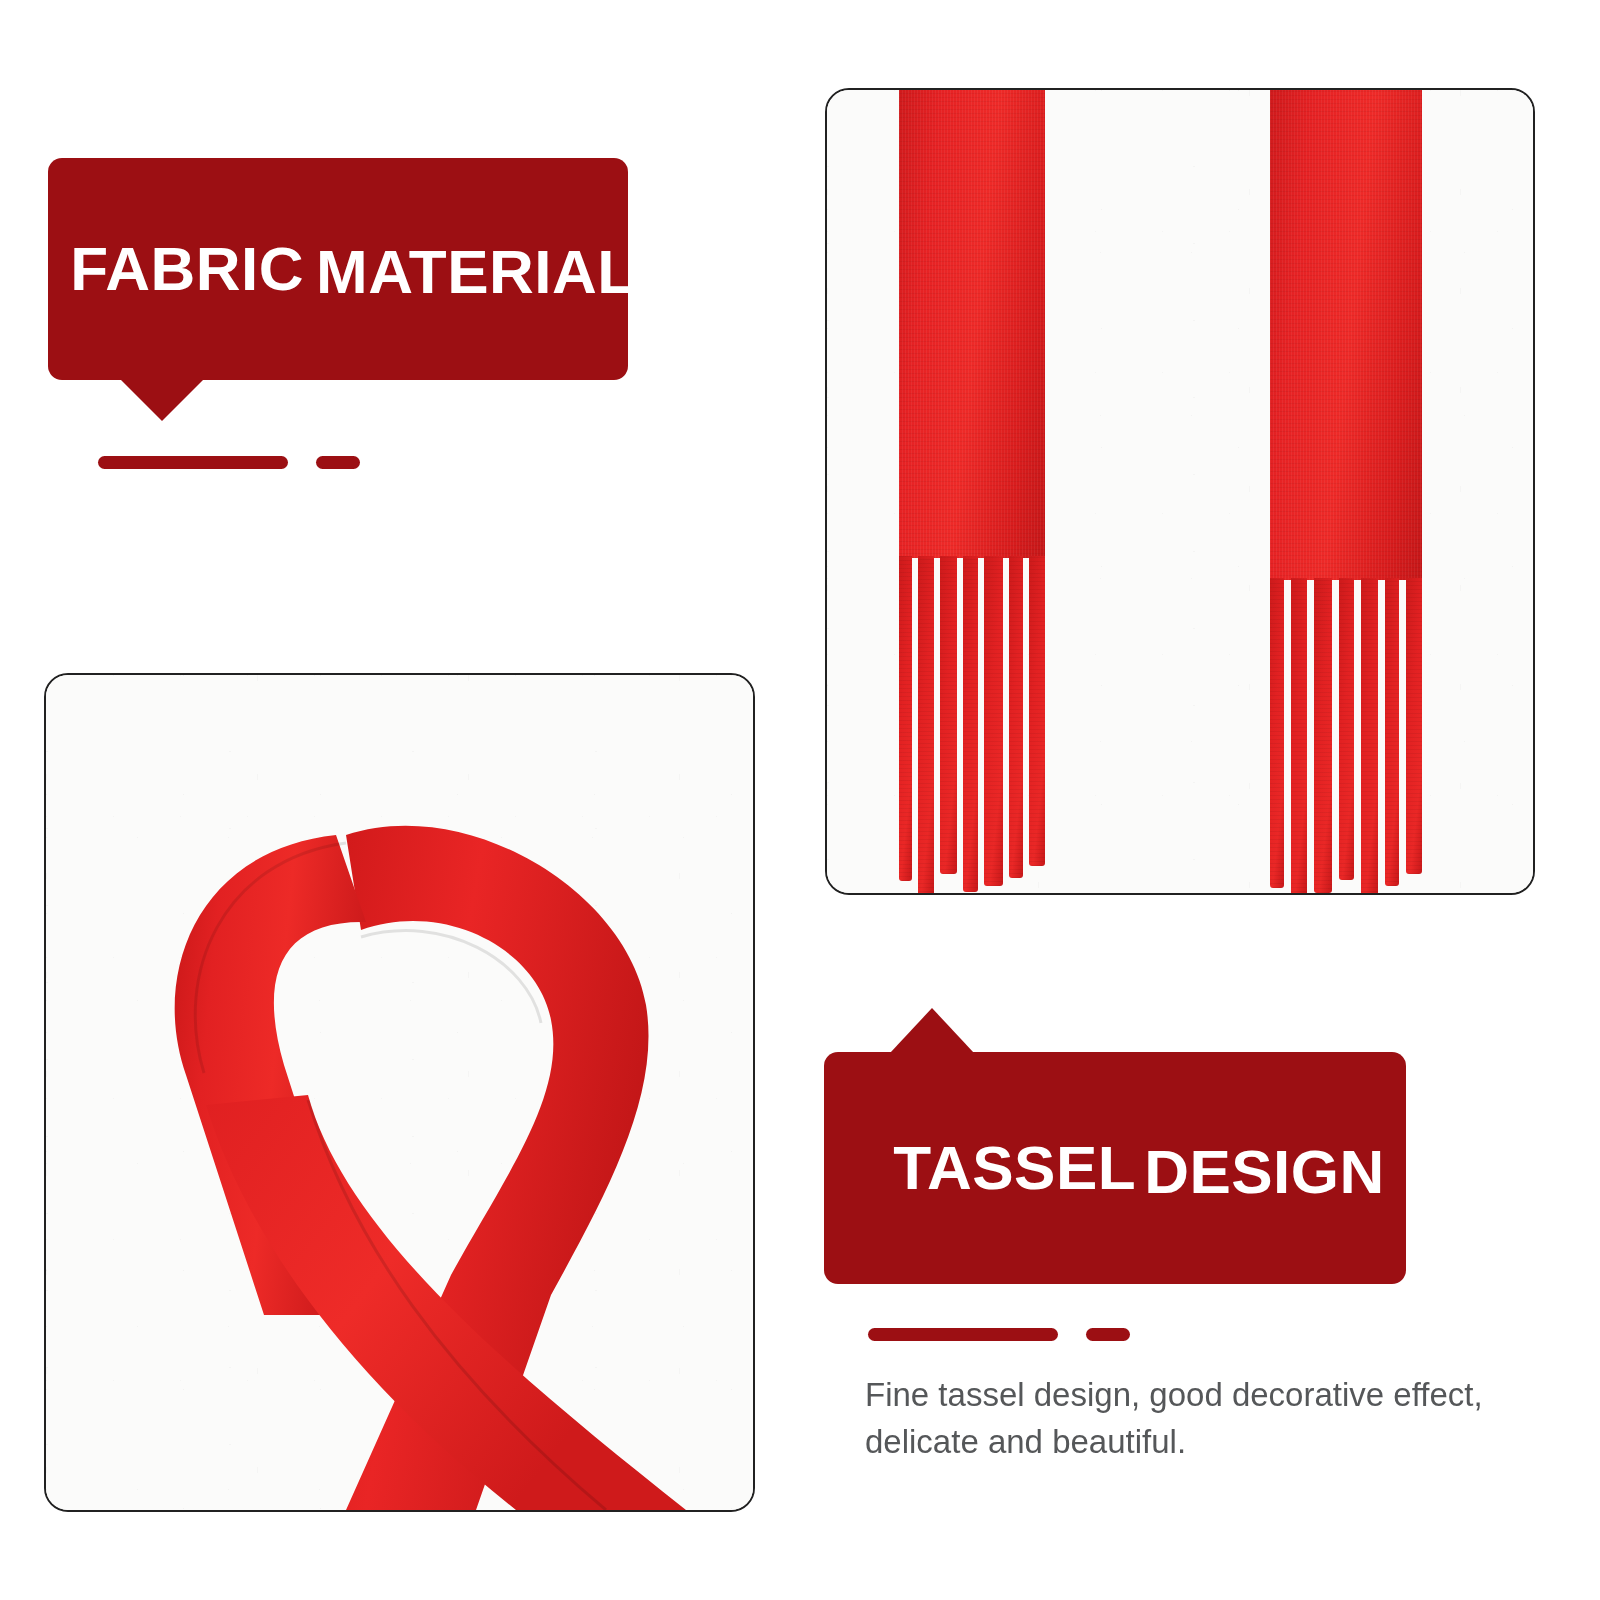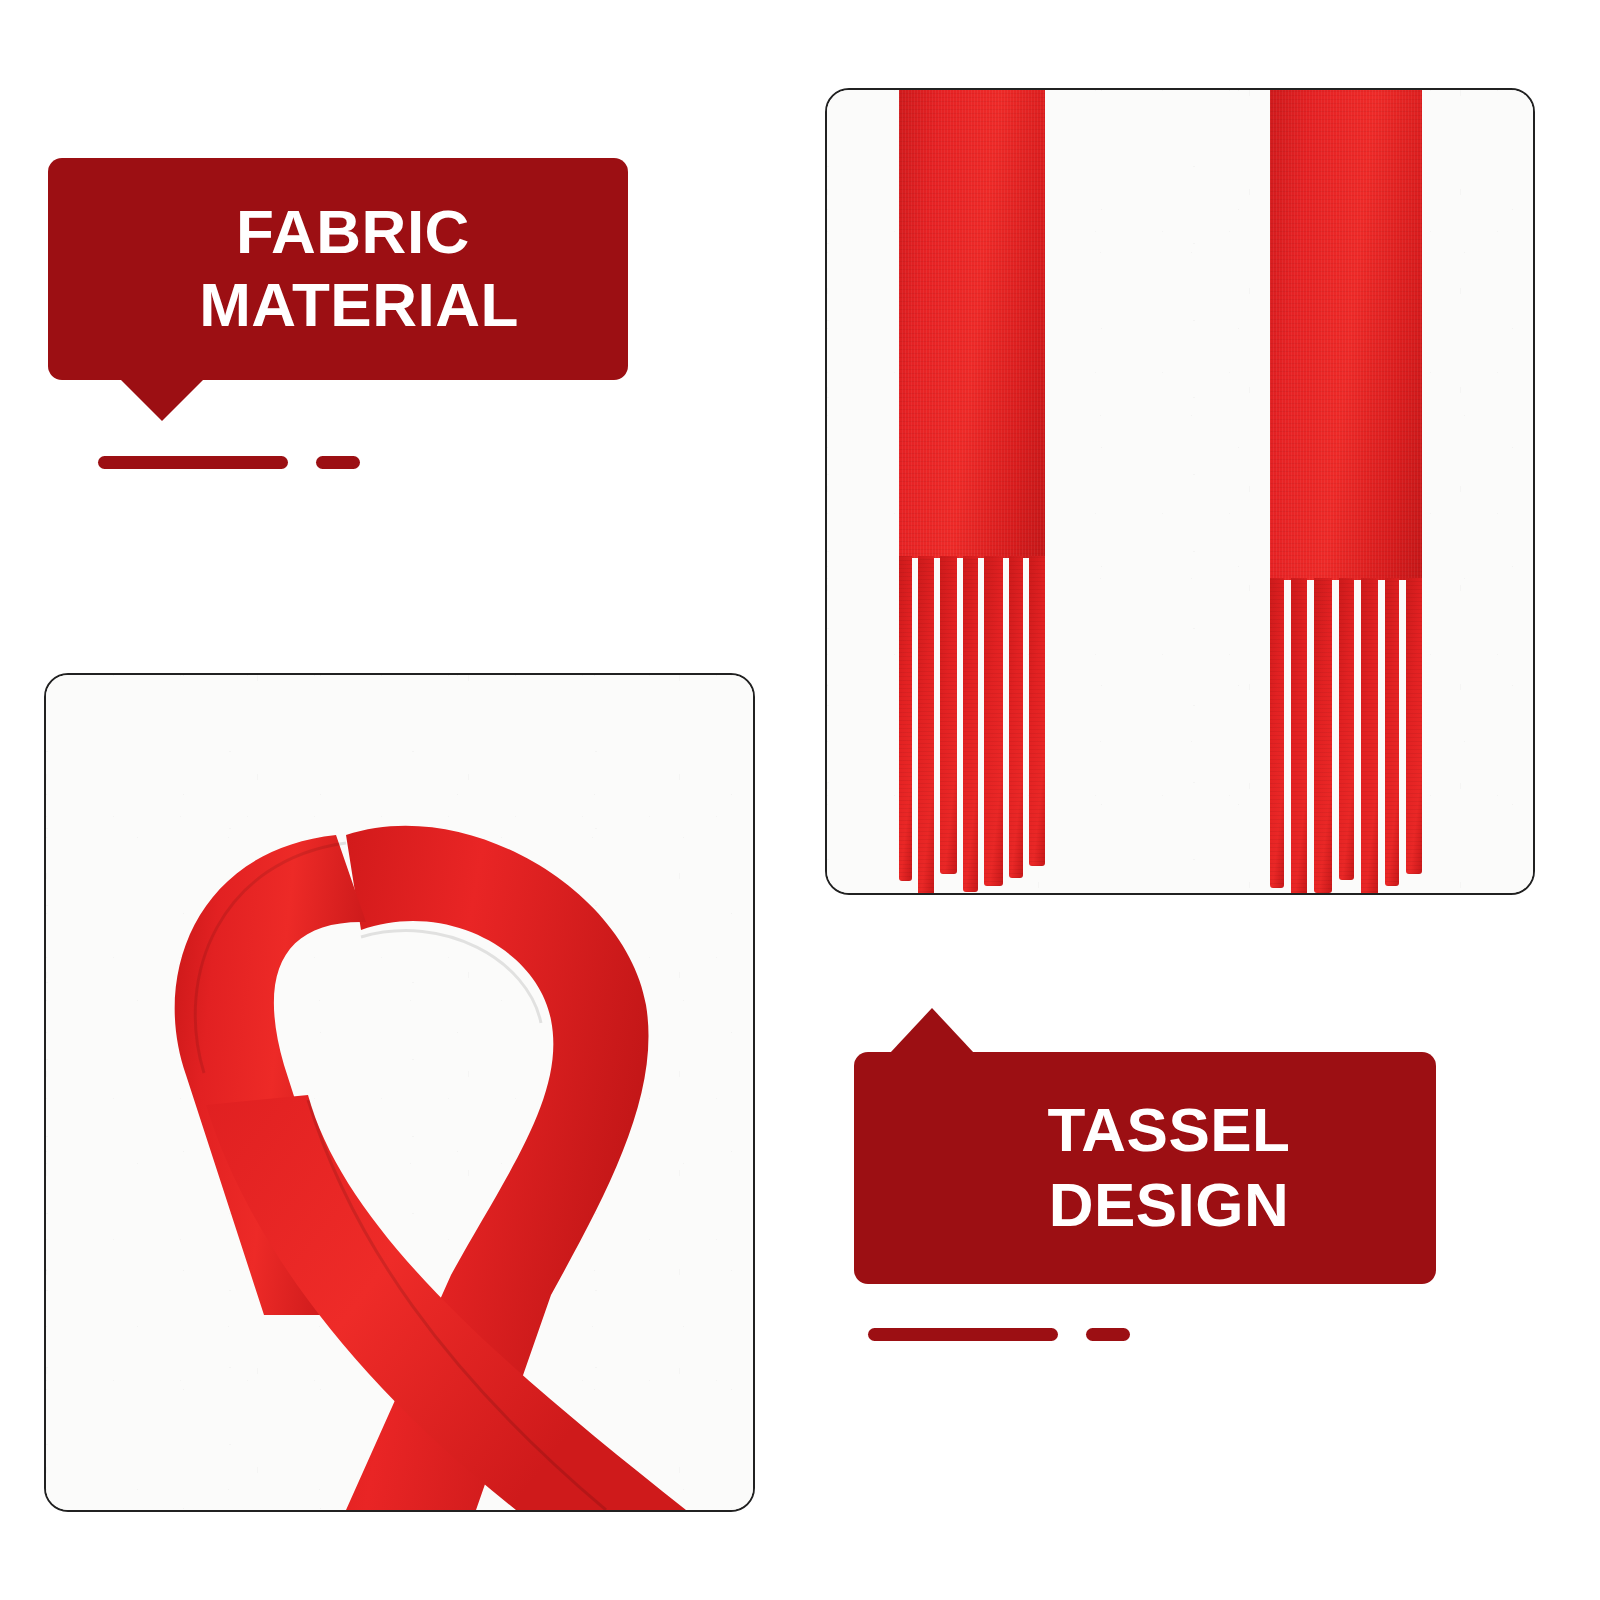--- a/index.html
+++ b/index.html
@@ -20,21 +20,21 @@
     background: #ffffff;
   }
 
   
   .banner {
     position: absolute;
     background: #9c0f13;
     border-radius: 14px;
     box-sizing: border-box;
     display: flex;
-    flex-direction: column;
+    flex-direction: row;
     align-items: center;
     justify-content: center;
   }
   .banner-line {
     color: #ffffff;
     font-weight: bold;
     letter-spacing: 0.5px;
     line-height: 1.08;
     text-align: center;
     white-space: nowrap;
@@ -57,21 +57,21 @@
     left: 120px;
     top: 379px;
     width: 0;
     height: 0;
     border-left: 42px solid transparent;
     border-right: 42px solid transparent;
     border-top: 42px solid #9c0f13;
   }
 
   #tassel-banner {
-    left: 854px;
+    left: 824px;
     top: 1052px;
     width: 582px;
     height: 232px;
     padding-left: 40px;
   }
   #tassel-banner .banner-line { font-size: 62px; }
   #tassel-banner .l1 { margin-left: 8px; }
   #tassel-banner .l2 { margin-left: 8px; margin-top: 8px; }
 
   
@@ -295,14 +295,15 @@
   <div class="banner" id="tassel-banner">
     <div class="banner-line l1">TASSEL</div>
     <div class="banner-line l2">DESIGN</div>
   </div>
 
   <div class="dashes" id="tassel-dashes">
     <div class="dash-long"></div>
     <div class="dash-short"></div>
   </div>
 
+  <div class="body-text" id="tassel-text">Fine tassel design, good decorative effect, delicate and beautiful.</div>
 
 </div>
 
 </body></html>

